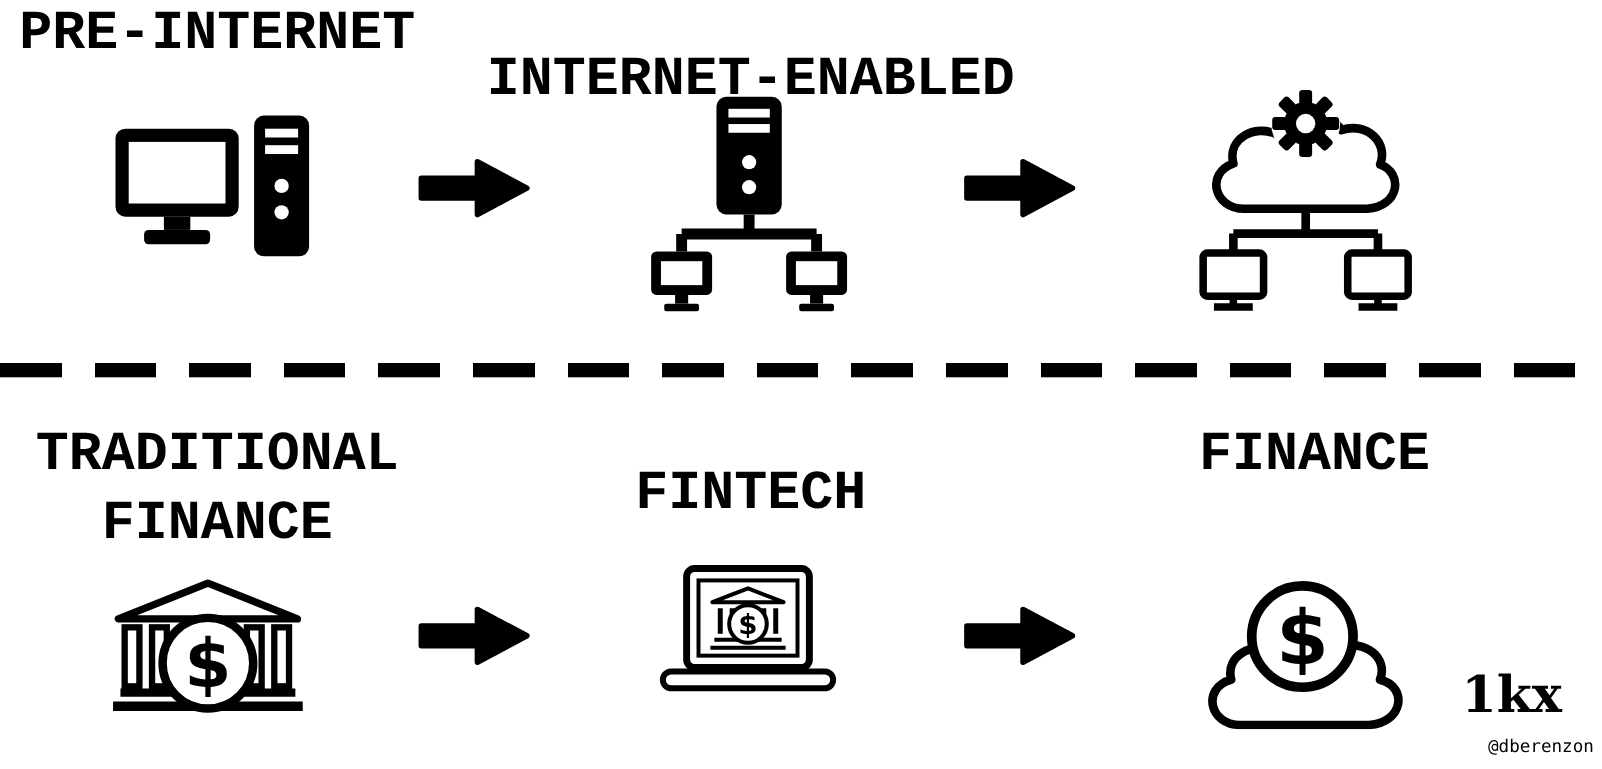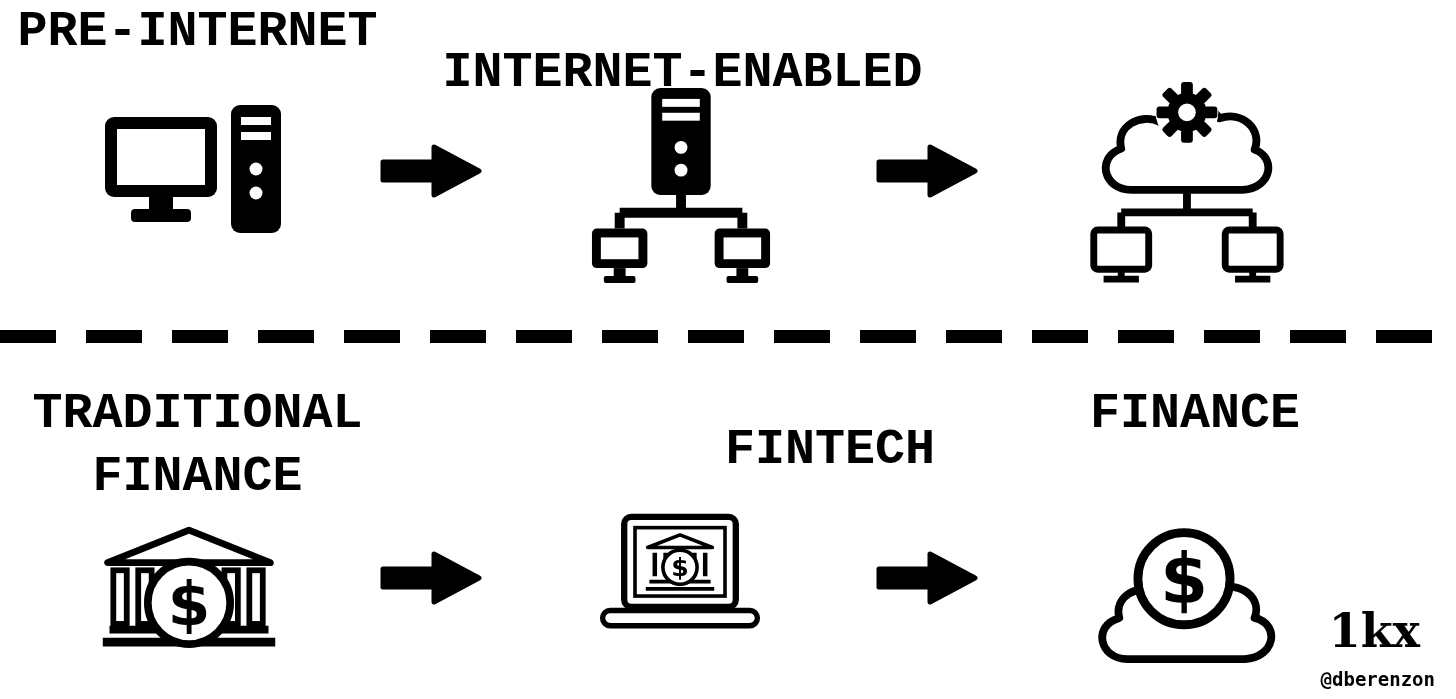--- a/index.html
+++ b/index.html
@@ -19,22 +19,22 @@
   .divider {
     position:absolute; left:0; top:330px; width:1456px; height:13px;
     background:repeating-linear-gradient(90deg,#000 0 56px, transparent 56px 86px);
   }
   .logo {
     position:absolute; right:36px; top:606px; width:120px;
     font-family:"DejaVu Serif", serif; font-weight:700; font-size:46px;
     text-align:right; line-height:50px;
   }
   .attribution {
-    position:absolute; right:21px; top:666px; width:200px;
-    font-family:"DejaVu Sans Mono", monospace; font-weight:700; font-size:19px;
+    position:absolute; right:7px; top:666px; width:200px;
+    font-family:"DejaVu Sans Mono", monospace; font-weight:400; font-size:16px;
     text-align:right; line-height:26px;
   }
   .coin-dollar {
     font-family:"DejaVu Sans", sans-serif; font-weight:bold; fill:#000;
   }
 </style>
 </head>
 <body>
 
 <div id="canvas">
@@ -110,21 +110,21 @@
       <path d="M174 198 V206 M156 208 H192" stroke="#000" stroke-width="7" fill="none"></path>
     </svg>
   </div>
 
   <div class="divider"></div>
 
   <div class="lbl" style="left:0; top:382px; width:395px;">
     <span>TRADITIONAL</span>
     <span>FINANCE</span>
   </div>
-  <div class="lbl" style="left:430px; top:418px; width:505px;text-align:right;">
+  <div class="lbl" style="left:430px; top:418px; width:505px;">
     <span>FINTECH</span>
     <span></span>
   </div>
   <div class="lbl" style="left:980px; top:382px; width:430px;">
     <span>FINANCE</span>
   </div>
 
   <div class="icon" style="left:98px; top:526px; width:182px; height:125px;">
     <svg viewBox="0 0 190 130" xmlns="http://www.w3.org/2000/svg">
       <path d="M95 4 L10 38 H180 Z" fill="#fff" stroke="#000" stroke-width="7" stroke-linejoin="round"></path>

